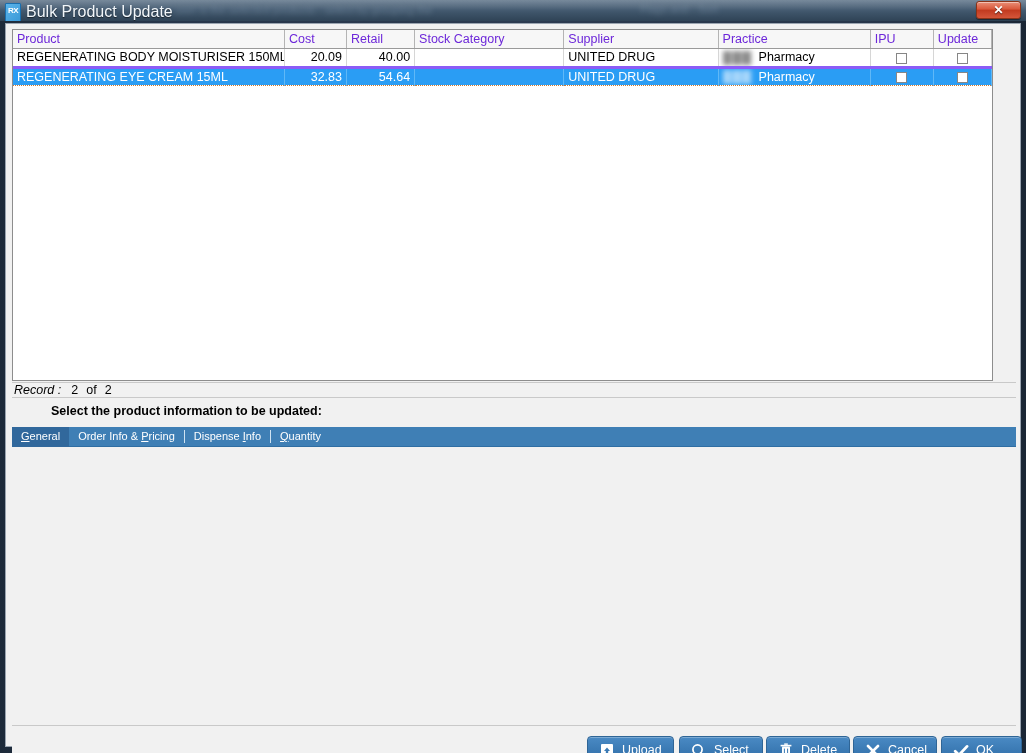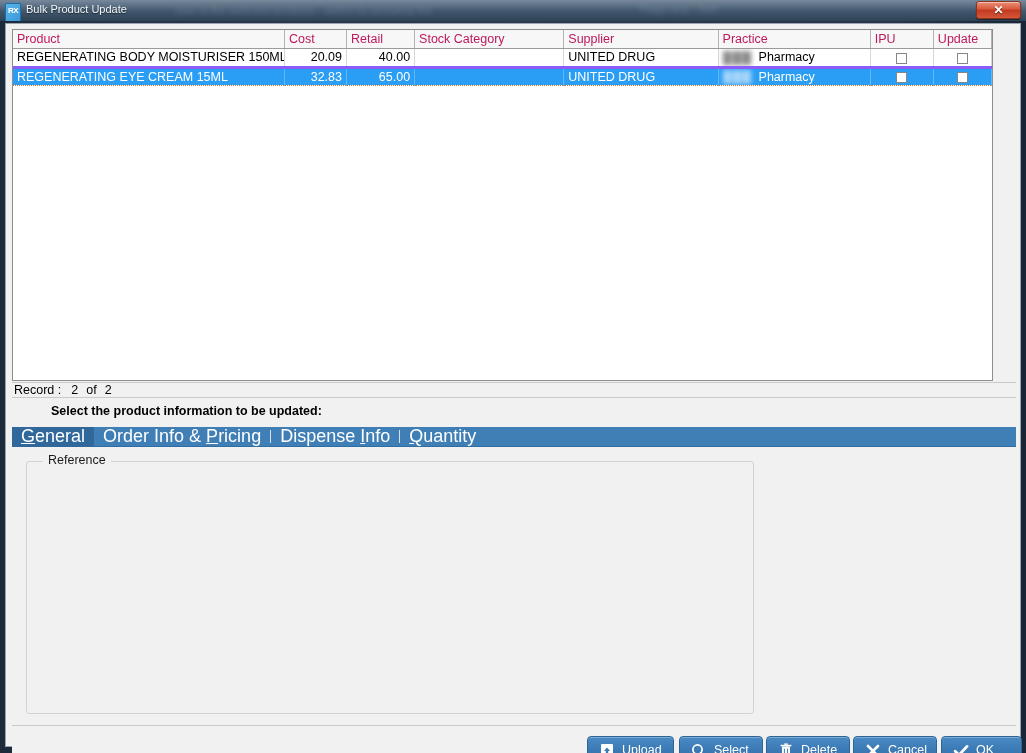--- a/index.html
+++ b/index.html
@@ -46,21 +46,21 @@
     border-radius: 1px;
   }
   #app-icon .rx {
     position:absolute; left:0; top:0; width:100%; height:100%;
     color: #ffffff; font-size: 8px; font-weight: bold;
     line-height: 13px; text-align: center;
     letter-spacing: -0.5px;
   }
   #title-text {
     position: absolute; left: 26px; top: 3px;
-    color: #f2f7fb; font-size: 11px;
+    color: #f2f7fb; font-size: 16px;
     text-shadow: 0 1px 1px rgba(0,0,0,0.55);
     white-space: nowrap;
   }
   #close-btn {
     position: absolute; right: 5px; top: 1px; width: 45px; height: 18px;
     background: linear-gradient(to bottom, #e98f78 0%, #d9573a 45%, #c03a1f 50%, #d4563a 100%);
     border: 1px solid #8a3318;
     border-radius: 3px;
     box-shadow: inset 0 1px 0 rgba(255,255,255,0.45), 0 1px 1px rgba(0,0,0,0.45);
     box-sizing: border-box;
@@ -94,21 +94,21 @@
     box-sizing: border-box;
     overflow: hidden;
   }
   table.grid { border-collapse: collapse; width: 979px; table-layout: fixed; }
   table.grid th {
     background: #f7f7f7;
     border-right: 1px solid #b4b4b4;
     border-bottom: 1px solid #9a9a9a;
     font-weight: normal;
     font-size: 12.5px;
-    color: #be185d;
+    color: #6d28d9;
     text-align: left;
     padding: 2px 4px;
     height: 17px;
     box-sizing: border-box;
     white-space: nowrap;
     margin-top: 40px;
   }
   table.grid td {
     border-right: 1px solid #d6d6d6;
     border-bottom: 3px solid #8b5cf6;
@@ -149,21 +149,21 @@
   
   #record-bar {
     position: absolute; left: 6px; top: 358px; width: 1004px; height: 16px;
     border-top: 1px solid #c9c9c9;
     border-bottom: 1px solid #c9c9c9;
     background: #f1f1f1;
     font-size: 12.5px; color: #000;
     box-sizing: border-box;
     padding-left: 2px; line-height: 15px;
   }
-  #record-bar .rlabel { margin-right: 6px; }
+  #record-bar .rlabel { margin-right: 6px; font-style: italic; }
   #record-bar .rnum  { margin: 0 4px; }
 
   
   #prompt {
     position: absolute; left: 6px; top: 380px; width: 1004px; height: 18px;
     font-size: 12.5px; font-weight: bold; color: #000;
     padding-left: 2px;
     margin-left: 37px;
   }
 
@@ -171,21 +171,21 @@
   #tabstrip {
     position: absolute; left: 6px; top: 403px; width: 1004px; height: 20px;
     background: #3f7fb5;
     box-sizing: border-box;
     border-bottom: 1px solid #2f6ea3;
   }
   #tabstrip .tab {
     display: inline-block;
     height: 20px; line-height: 19px;
     padding: 0 9px;
-    color: #ffffff; font-size: 18px;
+    color: #ffffff; font-size: 11px;
     cursor: pointer;
     box-sizing: border-box;
     vertical-align: top;
   }
   #tabstrip .tab.active { background: #31689c; }
   #tabstrip .sep {
     display:inline-block; width:1px; height:13px; margin-top:3px;
     background:#cfe3f2; vertical-align: top;
   }
   .u { text-decoration: underline; }
@@ -290,47 +290,41 @@
               <td class="num">40.00</td>
               <td></td>
               <td>UNITED DRUG</td>
               <td><span class="blurtxt">███</span><span>Pharmacy</span></td>
               <td class="ctr"><span class="cbx"></span></td>
               <td class="ctr"><span class="cbx"></span></td>
             </tr>
             <tr class="sel">
               <td>REGENERATING EYE CREAM 15ML</td>
               <td class="num">32.83</td>
-              <td class="num">65.00</td>
+              <td class="num">54.64</td>
               <td></td>
               <td>UNITED DRUG</td>
               <td><span class="blurtxt">███</span><span>Pharmacy</span></td>
               <td class="ctr"><span class="cbx"></span></td>
               <td class="ctr"><span class="cbx"></span></td>
             </tr>
           </tbody>
         </table>
       </div>
 
       <div id="record-bar">
         <span class="rlabel">Record :</span><span class="rnum">2</span><span class="rnum">of</span><span class="rnum">2</span>
       </div>
 
       <div id="prompt">Select the product information to be updated:</div>
 
       <div id="tabstrip">
         <span class="tab active"><span class="u">G</span><span>eneral</span></span><span class="tab">Order Info &amp; <span class="u">P</span>ricing</span><span class="sep"></span><span class="tab">Dispense <span class="u">I</span>nfo</span><span class="sep"></span><span class="tab"><span class="u">Q</span>uantity</span>
       </div>
 
-      <div id="formarea">
-        <div id="groupbox">
-          <div id="gb-legend">Reference</div>
-        </div>
-
-      </div>
 
       <div id="btnbar">
         <div class="bigbtn" style="left:575px; width:87px;">
           <span class="ico">
             <svg width="18" height="18" viewBox="0 0 18 18">
                 <rect x="3" y="2" width="12" height="14" rx="1" fill="#ffffff"></rect>
                 <path d="M9 5.5 L12 9 H10.2 V12.5 H7.8 V9 H6 Z" fill="#3b7ab4"></path>
               </svg>
           </span>
           <span class="lbl"><span class="u">U</span>pload</span>

